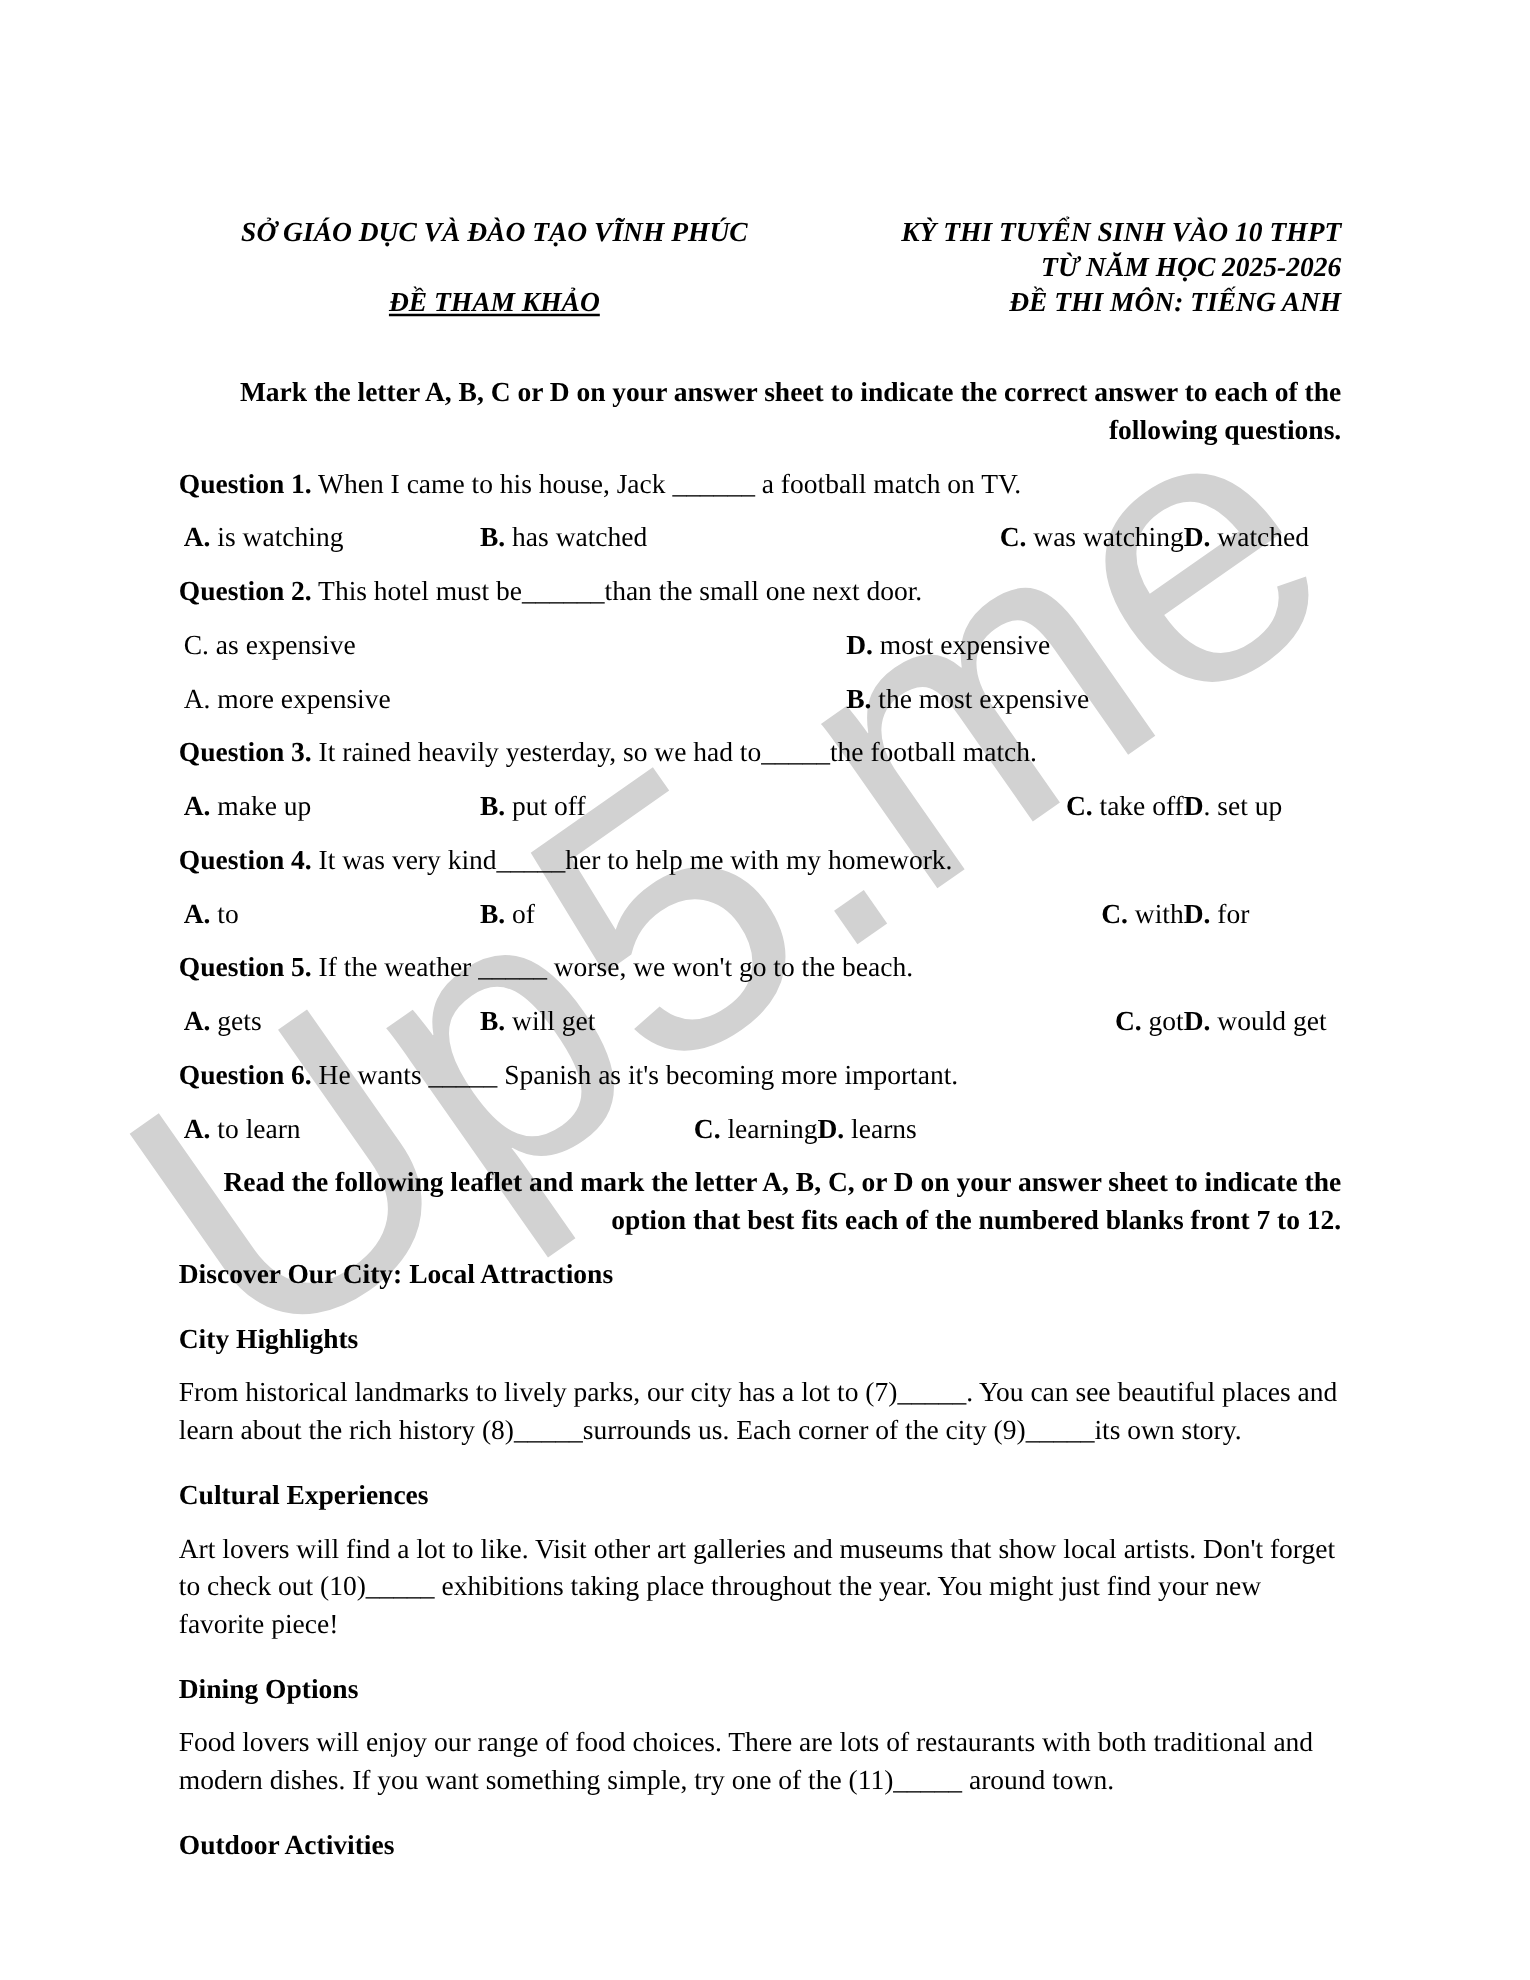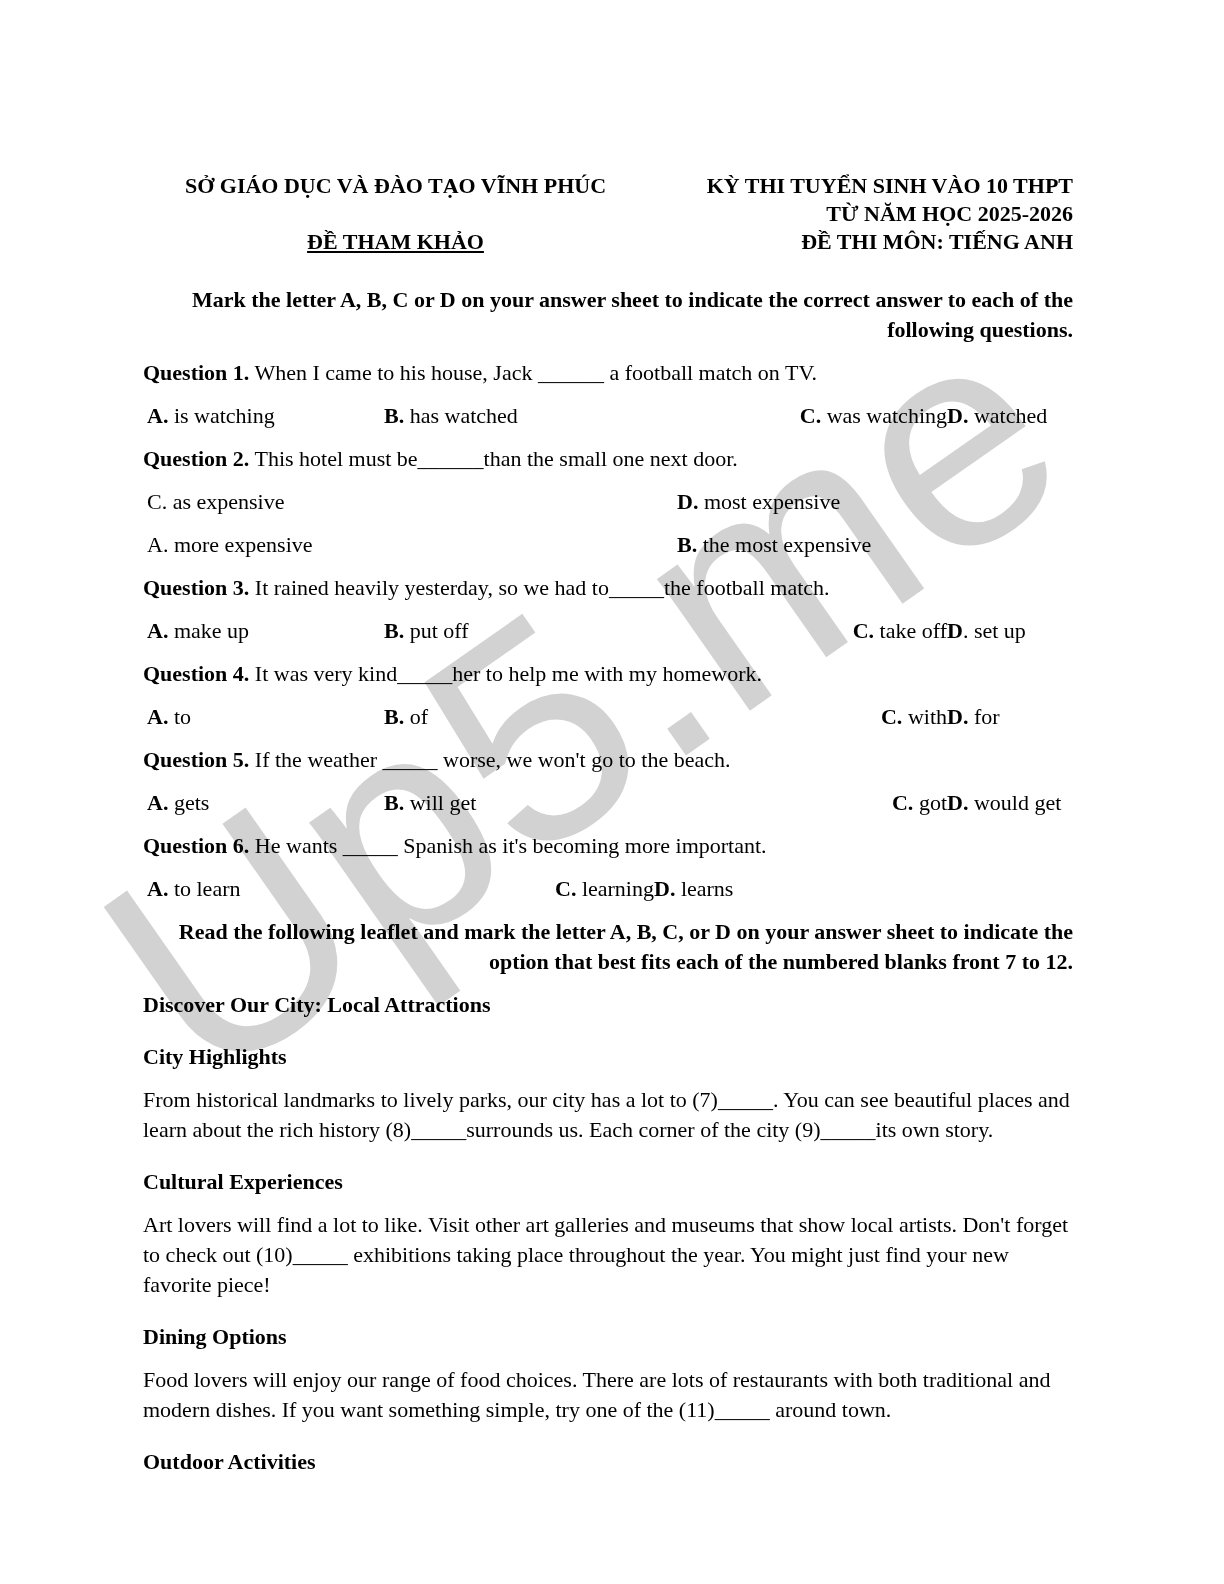--- a/index.html
+++ b/index.html
@@ -28,21 +28,22 @@
   }
   .content{
     position:relative;
     z-index:1;
     padding:172px 151px 0 143px;
   }
   .header{
     display:flex;
     font-weight:bold;
     line-height:28px;
-    margin-bottom:29px;
+    margin-bottom:43px;
+    font-style:italic;
   }
   .header-left{width:505px;text-align:center;}
   .header-right{flex:1;text-align:right;padding-left:40px;}
   .header-spacer{height:28px;}
   .underlined{text-decoration:underline;}
   p{margin:0 0 13px 0;}
   .bold{font-weight:bold;text-align:right;}
   .doc-title{font-weight:bold;}
   .section-heading{font-weight:bold;margin-top:22px;}
   .opt-row{display:flex;margin:0 0 13px 4px;}

